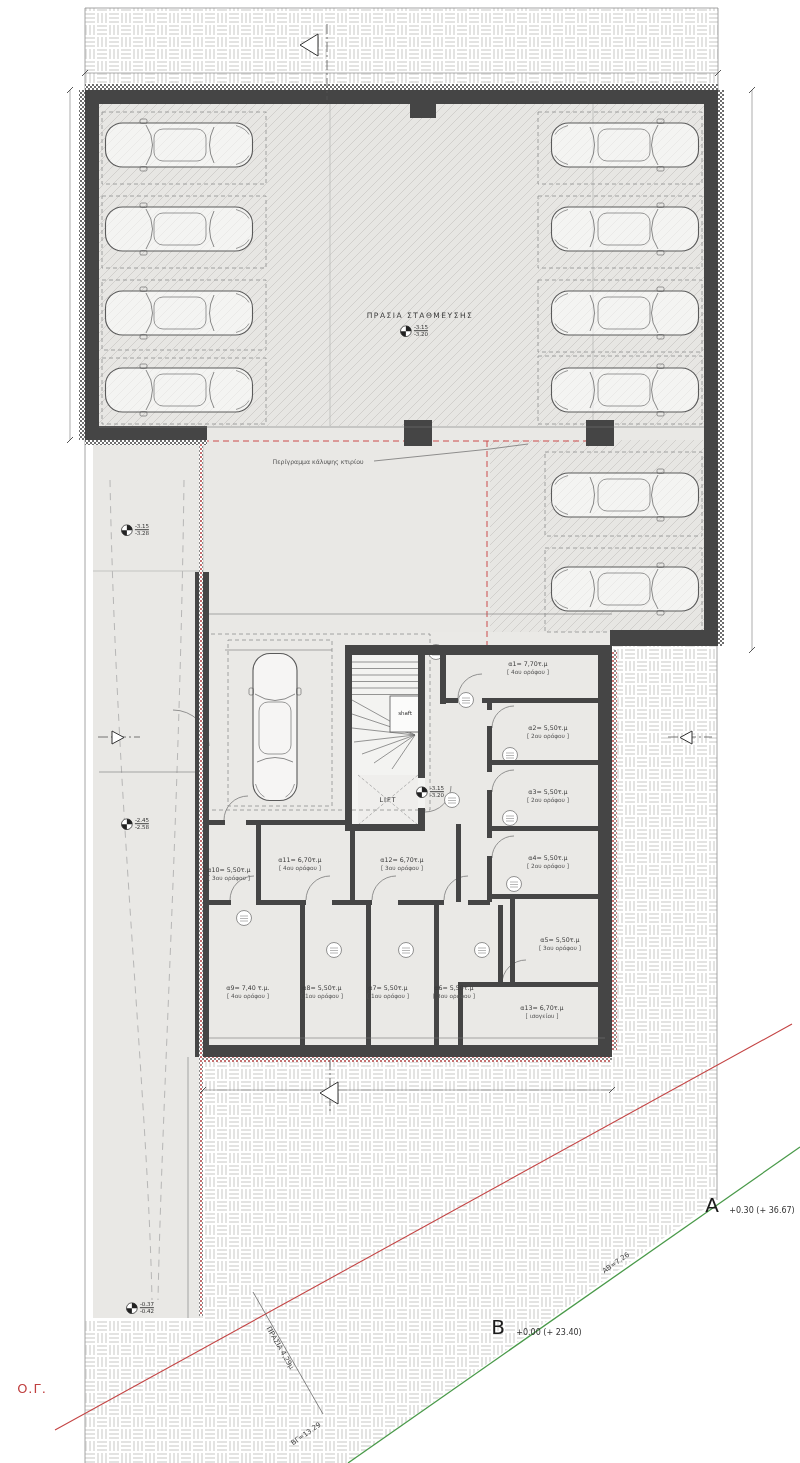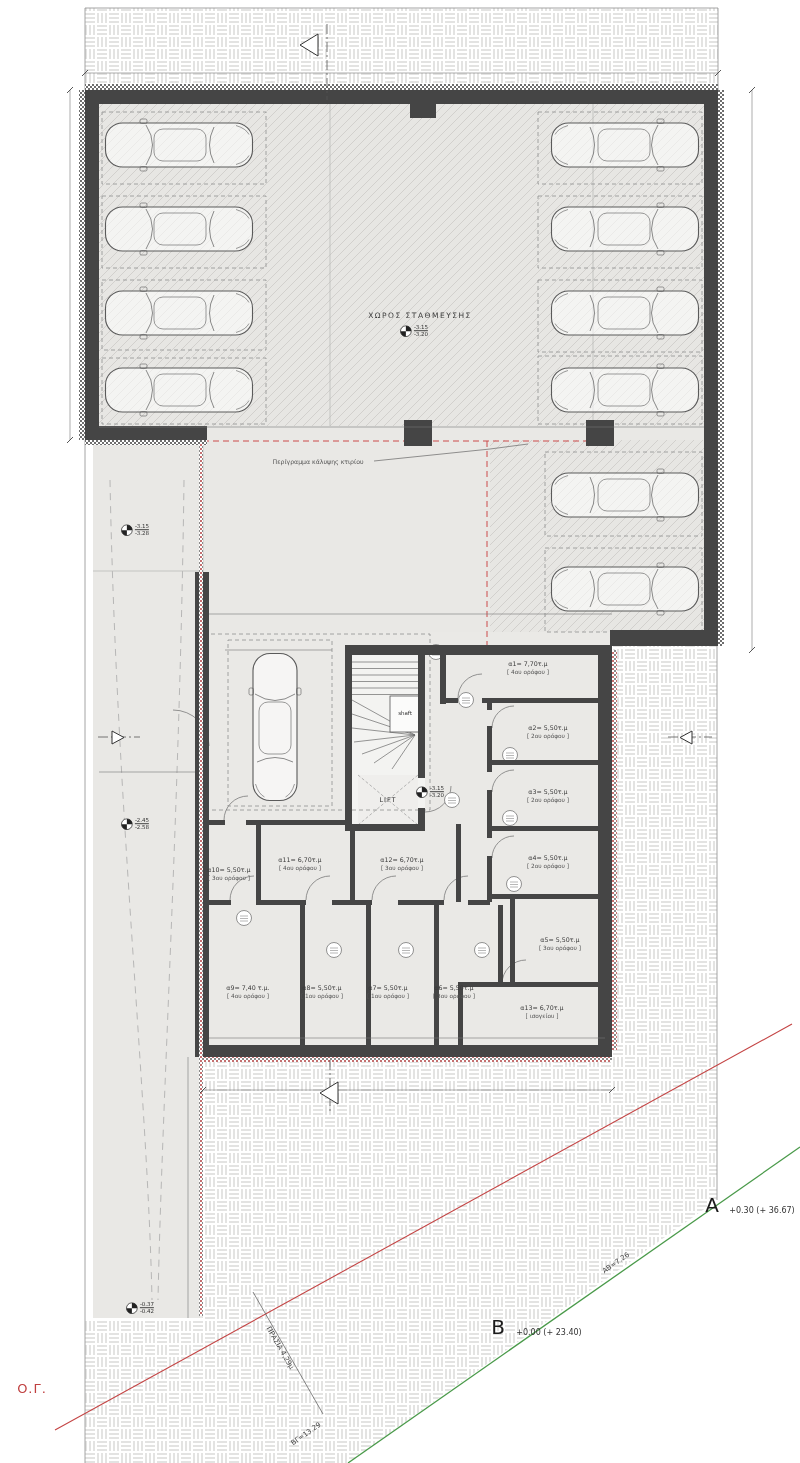--- a/index.html
+++ b/index.html
@@ -224,21 +224,21 @@
     <polygon points="318,34 318,56 300,45" fill="#fff" stroke="#333" stroke-width="1"></polygon>
     <path d="M330,1060 V1114" stroke="#555" stroke-width="0.8" stroke-dasharray="10 3 2 3" fill="none"></path>
     <polygon points="338,1082 338,1104 320,1093" fill="#fff" stroke="#333" stroke-width="1"></polygon>
     <path d="M98,737 H140" stroke="#555" stroke-width="0.8" stroke-dasharray="10 3 2 3" fill="none"></path>
     <polygon points="112,731 112,744 124,737.5" fill="#fff" stroke="#333" stroke-width="1"></polygon>
     <path d="M668,737 H712" stroke="#555" stroke-width="0.8" stroke-dasharray="10 3 2 3" fill="none"></path>
     <polygon points="692,731 692,744 680,737.5" fill="#fff" stroke="#333" stroke-width="1"></polygon>
   </g>
 </svg>
 
-<div class="lbl garage-t" style="left:420px;top:315px;">ΧΩΡΟΣ ΣΤΑΘΜΕΥΣΗΣ</div>
+<div class="lbl garage-t" style="left:420px;top:315px;">ΠΡΑΣΙΑ ΣΤΑΘΜΕΥΣΗΣ</div>
 <div class="lbl note" style="left:318px;top:461px;">Περίγραμμα κάλυψης κτιρίου</div>
 <div class="lbl shaft-t" style="left:405px;top:713px;">shaft</div>
 <div class="lbl lift-t" style="left:388px;top:800px;">LIFT</div>
 
 <div>
 
 <div class="lbl spot" style="left: 178px; top: 384px; transform: translate(-50%, -50%) rotate(0deg);"></div>
       <div class="lbl spot" style="left: 178px; top: 308px; transform: translate(-50%, -50%) rotate(0deg);"></div>
       <div class="lbl spot" style="left: 178px; top: 224px; transform: translate(-50%, -50%) rotate(0deg);"></div>
       <div class="lbl spot" style="left: 178px; top: 140px; transform: translate(-50%, -50%) rotate(0deg);"></div>

